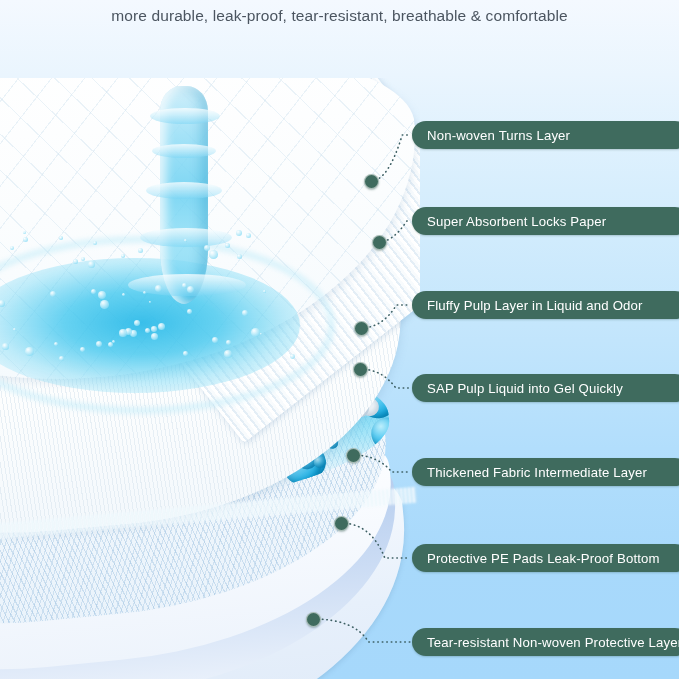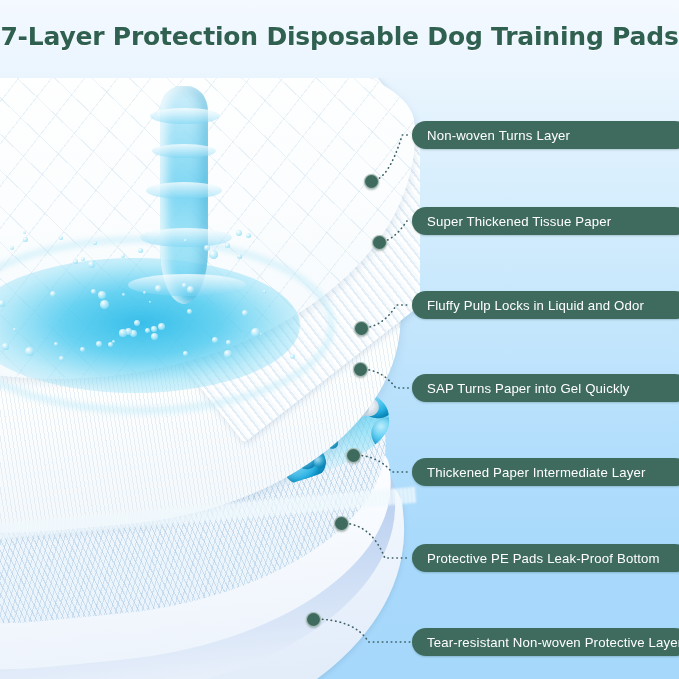--- a/index.html
+++ b/index.html
@@ -156,21 +156,21 @@
   }
   .dot { position:absolute; width:15px; height:15px; border-radius:50%;
     background:#3f6b5e; border:1.5px solid rgba(255,255,255,.55);
     box-shadow:0 1px 2px rgba(30,70,60,.35); }
   svg#leaders { position:absolute; left:0; top:0; width:679px; height:679px; }
 </style>
 </head>
 <body>
 
 <div id="header">
-  <div id="title">7-Layer Protection Disposable Dog Training Pads</div>
+  <div id="subtitle">more durable, leak-proof, tear-resistant, breathable &amp; comfortable</div>
 </div>
 
 <div id="art">
 
   <div id="pe-outer" class="band"></div>
   <div id="pe-blue" class="band"></div>
   <div id="pe-white" class="band"></div>
   <div id="mesh" class="band"></div>
 
   <div id="gel">
@@ -358,33 +358,33 @@
       <path d="M 360 369 Q 381.84 369 395.84 388 L 410 388" fill="none" stroke="#3c5f63" stroke-width="1.6" stroke-linecap="round" stroke-dasharray="0.5 4"></path>
       <path d="M 353 455 Q 377.78 455 391.78 472 L 410 472" fill="none" stroke="#3c5f63" stroke-width="1.6" stroke-linecap="round" stroke-dasharray="0.5 4"></path>
       <path d="M 341 523 Q 370.82 523 384.82 558 L 410 558" fill="none" stroke="#3c5f63" stroke-width="1.6" stroke-linecap="round" stroke-dasharray="0.5 4"></path>
       <path d="M 313 619 Q 354.58 619 368.58 642 L 410 642" fill="none" stroke="#3c5f63" stroke-width="1.6" stroke-linecap="round" stroke-dasharray="0.5 4"></path>
     </svg>
 <div class="pill" style="top: 121px; width: 277px;">
       <span>Non-woven Turns Layer</span>
     </div>
     <div class="dot" style="left: 363.5px; top: 173.5px;"></div>
     <div class="pill" style="top: 207px; width: 277px;">
-      <span>Super Thickened Tissue Paper</span>
+      <span>Super Absorbent Locks Paper</span>
     </div>
     <div class="dot" style="left: 371.5px; top: 234.5px;"></div>
     <div class="pill" style="top: 291px; width: 277px;">
-      <span>Fluffy Pulp Locks in Liquid and Odor</span>
+      <span>Fluffy Pulp Layer in Liquid and Odor</span>
     </div>
     <div class="dot" style="left: 353.5px; top: 320.5px;"></div>
     <div class="pill" style="top: 374px; width: 277px;">
-      <span>SAP Turns Paper into Gel Quickly</span>
+      <span>SAP Pulp Liquid into Gel Quickly</span>
     </div>
     <div class="dot" style="left: 352.5px; top: 361.5px;"></div>
     <div class="pill" style="top: 458px; width: 277px;">
-      <span>Thickened Paper Intermediate Layer</span>
+      <span>Thickened Fabric Intermediate Layer</span>
     </div>
     <div class="dot" style="left: 345.5px; top: 447.5px;"></div>
     <div class="pill" style="top: 544px; width: 277px;">
       <span>Protective PE Pads Leak-Proof Bottom</span>
     </div>
     <div class="dot" style="left: 333.5px; top: 515.5px;"></div>
     <div class="pill" style="top: 628px; width: 277px;">
       <span>Tear-resistant Non-woven Protective Layer</span>
     </div>
     <div class="dot" style="left: 305.5px; top: 611.5px;"></div>

